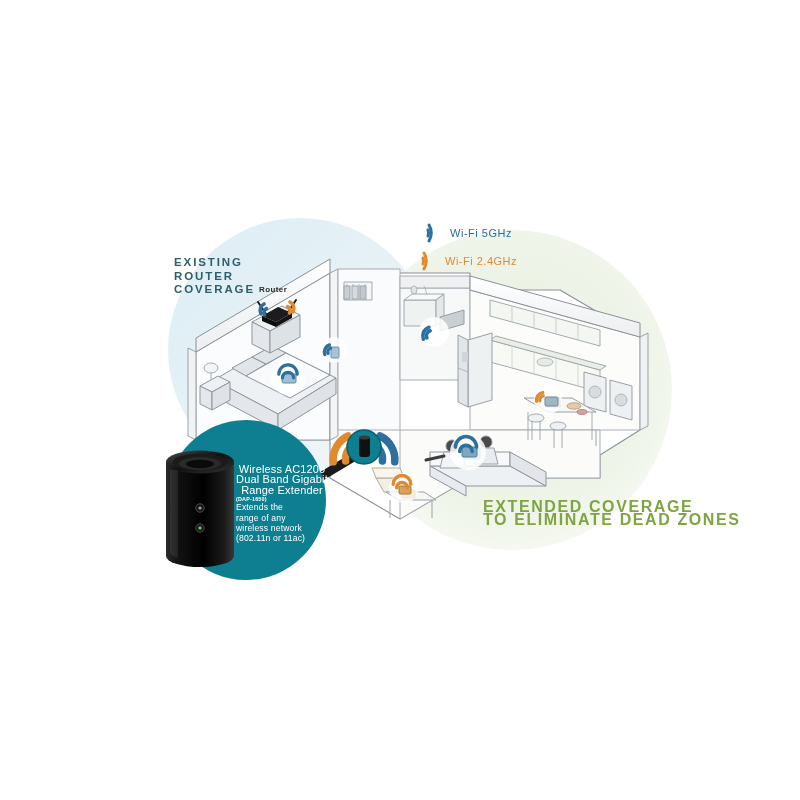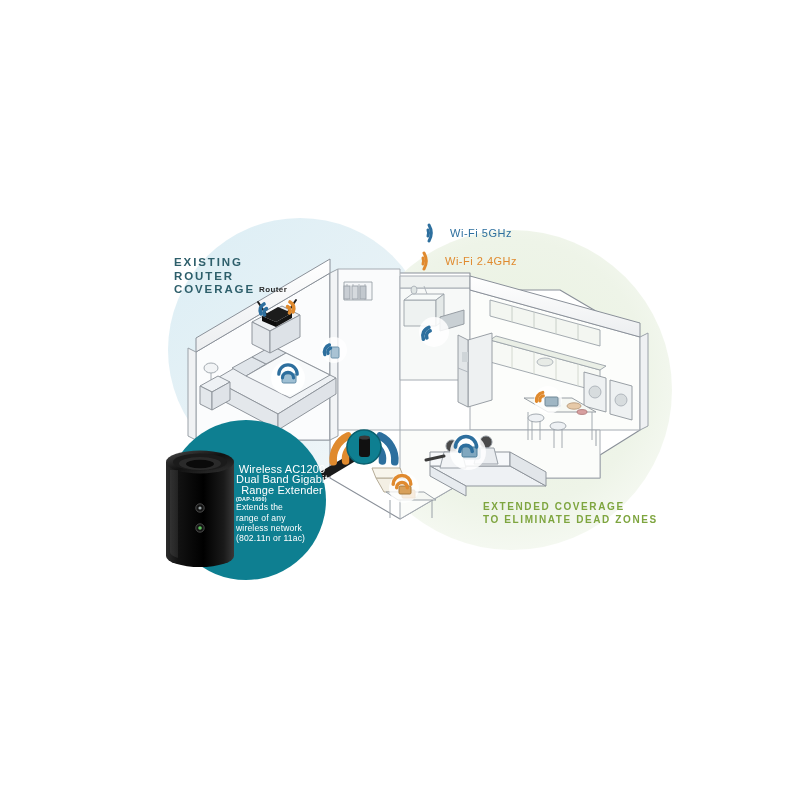--- a/index.html
+++ b/index.html
@@ -11,21 +11,21 @@
   
   .label{position:absolute;white-space:pre-line;}
 
   #existing-coverage-label{
     left:174px;top:256px;
     font-size:11.5px;font-weight:700;letter-spacing:1.9px;line-height:13.5px;
     color:#2e5f6b;
   }
   #extended-coverage-label{
     left:483px;top:501px;
-    font-size:10px;font-weight:700;letter-spacing:1.6px;line-height:12.5px;
+    font-size:16px;font-weight:700;letter-spacing:1.6px;line-height:12.5px;
     color:#7ea53f;
   }
   #router-label{
     left:259px;top:285px;
     font-size:8px;font-weight:700;letter-spacing:.4px;color:#2b2b2b;
   }
 
   #legend{position:absolute;left:418px;top:222px;display:flex;align-items:center;gap:6px;flex-direction:column;}
   .legend-item{display:flex;align-items:center;gap:5px;}
   .legend-text{font-size:11px;letter-spacing:.5px;font-weight:400;}

